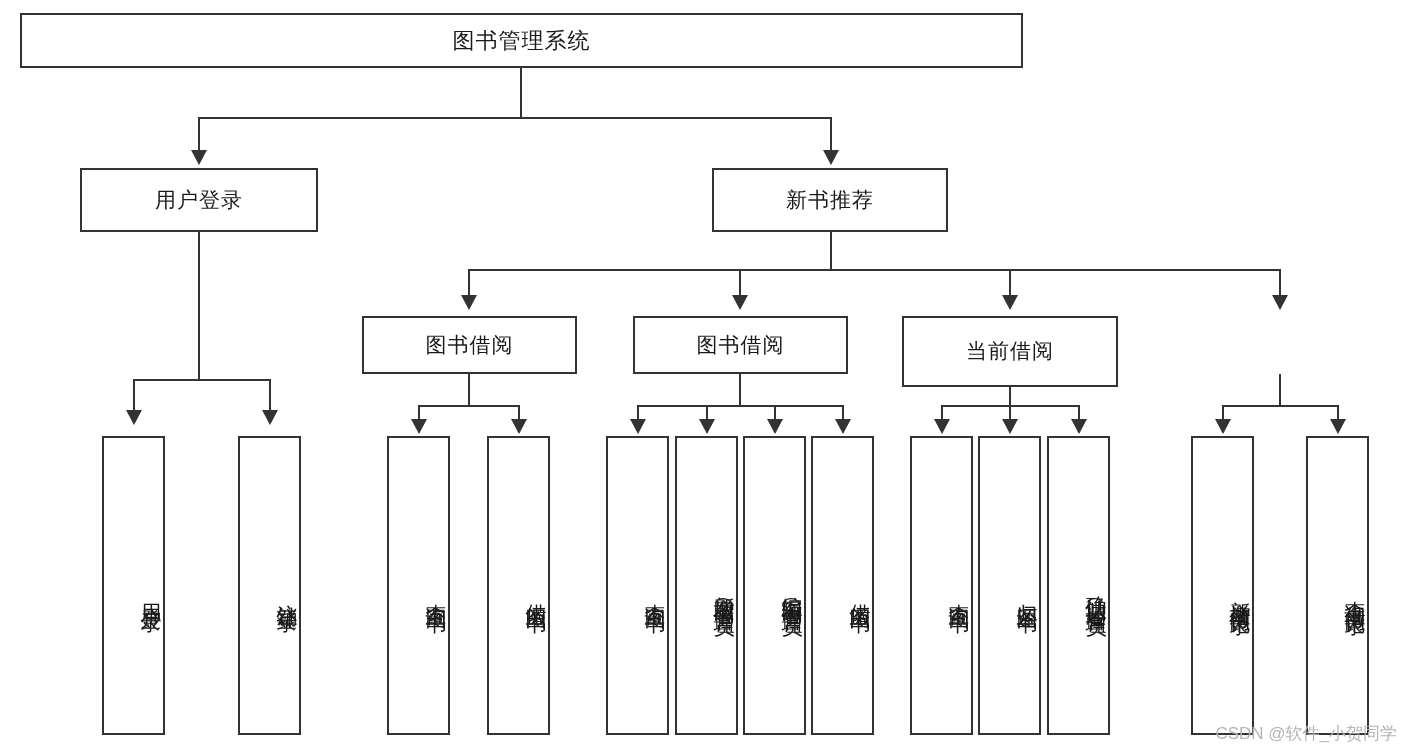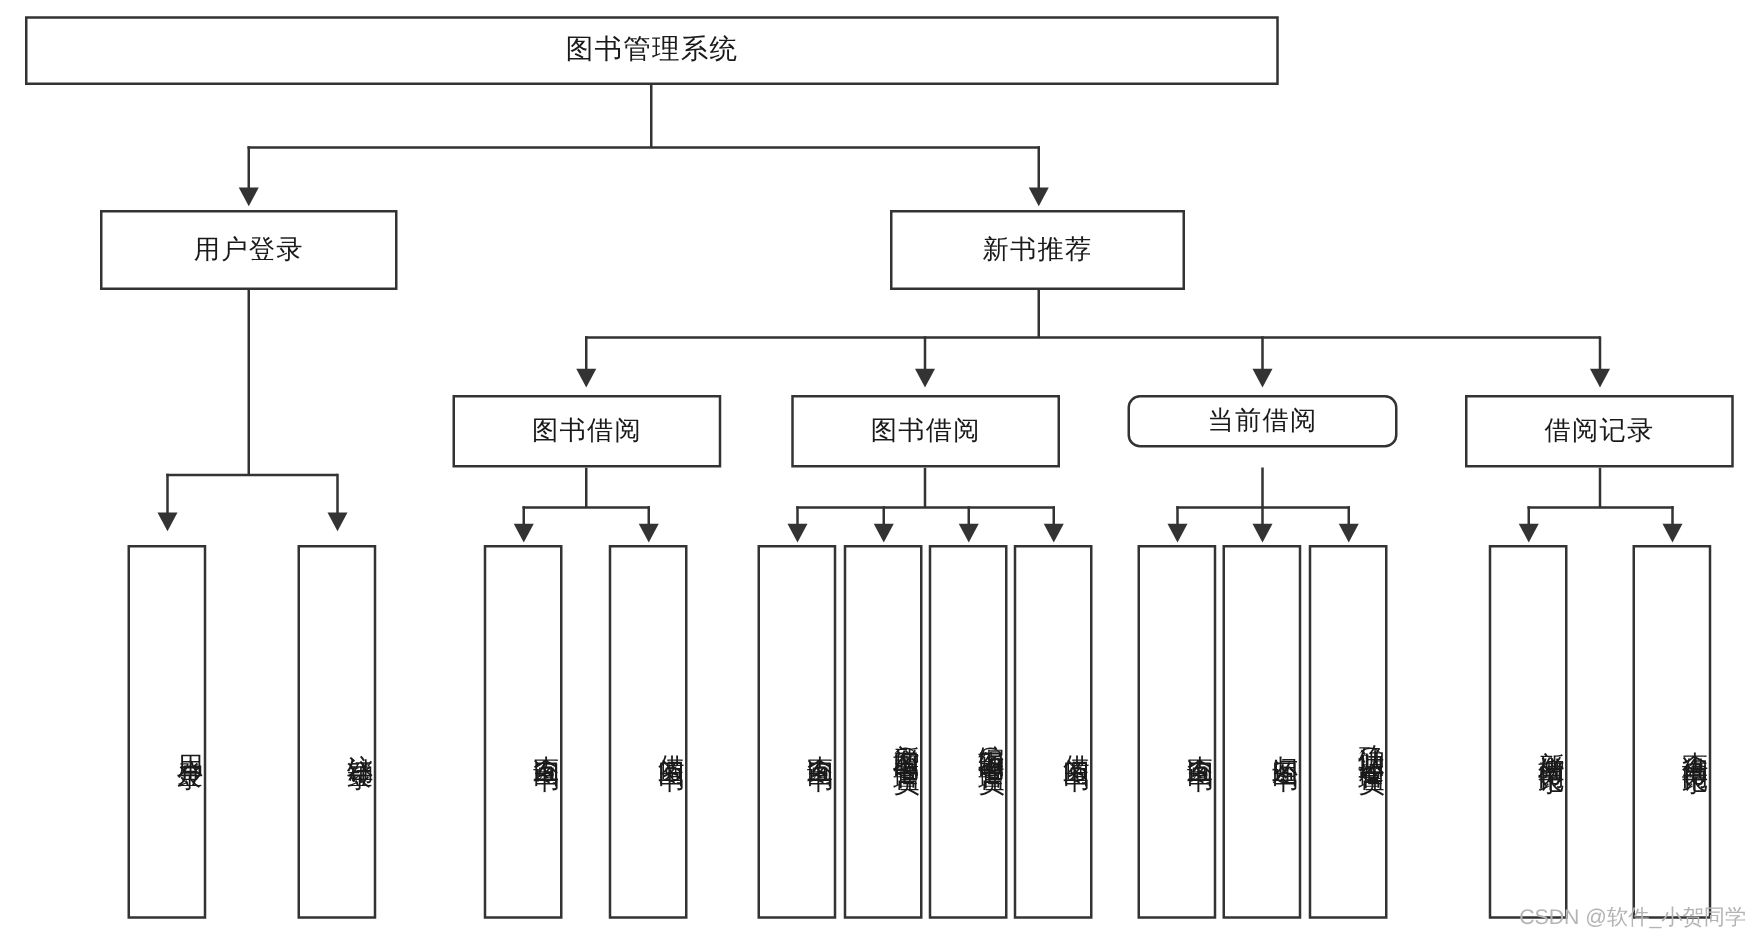--- a/index.html
+++ b/index.html
@@ -40,21 +40,20 @@
     writing-mode: vertical-rl;
     text-orientation: upright;
     font-size: 21px;
     letter-spacing: 3px;
     align-items: flex-start;
     justify-content: center;
     padding-top: 14px;
   }
   .node.root {
     font-size: 22px;
-    font-family: Liberation Mono, monospace;
   }
   
   .ln {
     position: absolute;
     background: #333333;
     z-index: 1;
   }
   .ln.v { width: 2px; }
   .ln.h { height: 2px; }
 
@@ -121,25 +120,22 @@
   <div class="arrow" style="left:1002px; top:295px;"></div>
   <div class="ln v" style="left:1279px; top:269px; height:27px;"></div>
   <div class="arrow" style="left:1272px; top:295px;"></div>
 
   <div class="node h" style="left:362px; top:316px; width:215px; height:58px;">
     <span>图书借阅</span>
   </div>
   <div class="node h" style="left:633px; top:316px; width:215px; height:58px;">
     <span>图书借阅</span>
   </div>
-  <div class="node h" style="left:902px; top:316px; width:216px; height:42px;border-radius:10px;">
+  <div class="node h" style="left:902px; top:316px; width:216px; height:71px;">
     <span>当前借阅</span>
-  </div>
-  <div class="node h" style="left:1172px; top:316px; width:215px; height:58px;">
-    <span>借阅记录</span>
   </div>
 
   <div class="ln v" style="left:468px; top:374px; height:32px;"></div>
   <div class="ln h" style="left:418px; top:405px; width:102px;"></div>
   <div class="ln v" style="left:418px; top:405px; height:15px;"></div>
   <div class="arrow" style="left:411px; top:419px;"></div>
   <div class="ln v" style="left:518px; top:405px; height:15px;"></div>
   <div class="arrow" style="left:511px; top:419px;"></div>
 
   <div class="ln v" style="left:739px; top:374px; height:32px;"></div>

